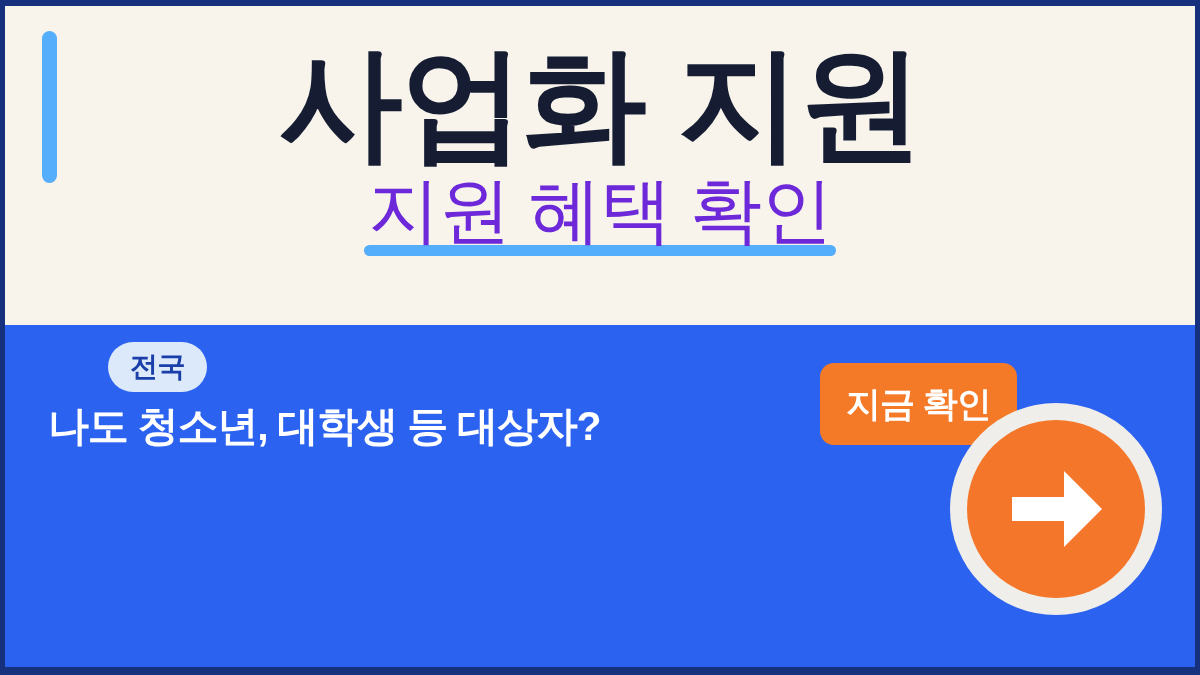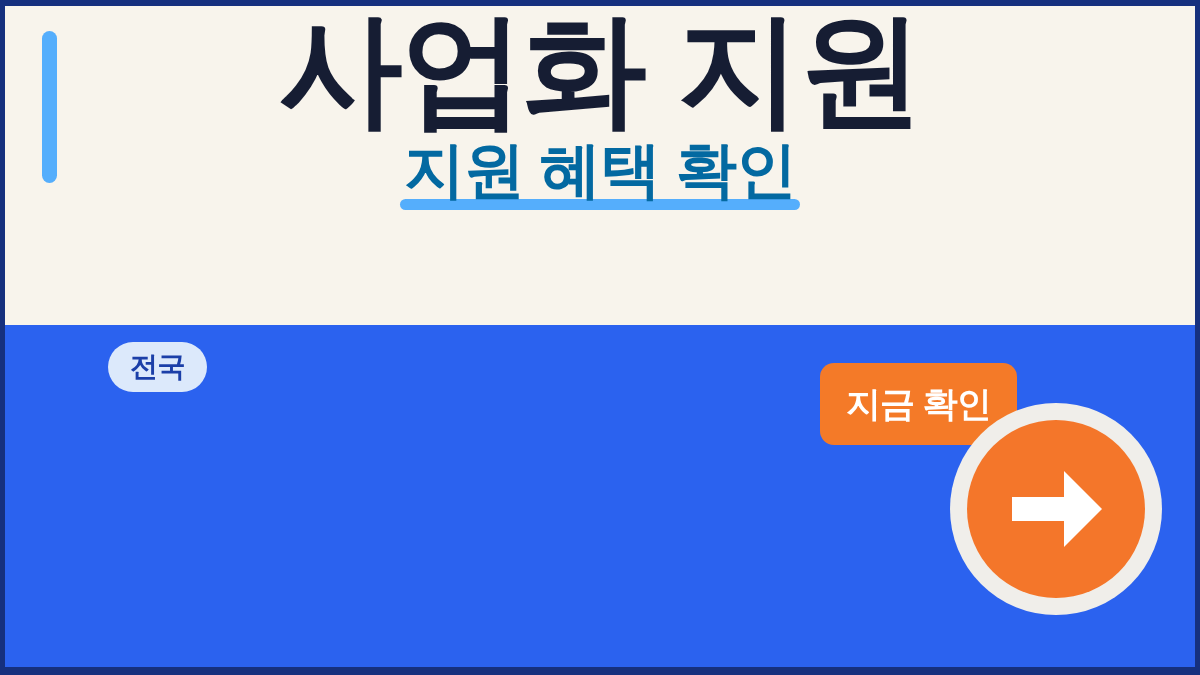--- a/index.html
+++ b/index.html
@@ -54,41 +54,42 @@
   .title-block {
     position: absolute;
     left: 0;
     right: 0;
     top: 0;
     text-align: center;
   }
 
   .main-title {
     margin: 0;
+    padding-top: 34px;
     font-size: 124px;
     line-height: 1.02;
     font-weight: 700;
     letter-spacing: -2px;
     color: #161d33;
     white-space: nowrap;
   }
 
   .sub-title-wrap {
     position: relative;
     display: inline-block;
     margin-top: 6px;
   }
 
   .sub-title {
     margin: 0;
-    font-size: 61px;
+    font-size: 72px;
     line-height: 1.06;
-    font-weight: 700;
+    font-weight: 400;
     letter-spacing: -1px;
-    color: #0369a1;
+    color: #6d28d9;
     white-space: nowrap;
     position: relative;
     z-index: 2;
   }
 
   .sub-underline {
     position: absolute;
     left: -4px;
     right: -4px;
     bottom: -7px;
@@ -227,20 +228,21 @@
 
     </div>
 
     <div class="bottom-section">
 
       <div class="tag-row">
         <span class="tag-pill">전국</span>
       </div>
 
       <div class="copy-block">
+        <p class="copy-line-1">나도 청소년, 대학생 등 대상자?</p>
       </div>
 
       <div class="cta-badge">지금 확인</div>
 
       <div class="cta-circle">
         <div class="cta-circle-inner">
           <svg class="arrow-icon" width="104" height="96" viewBox="0 0 104 96" aria-hidden="true">
             <path d="M8 36 H60 V10 L98 48 L60 86 V60 H8 Z" fill="#ffffff"></path>
           </svg>
         </div>

